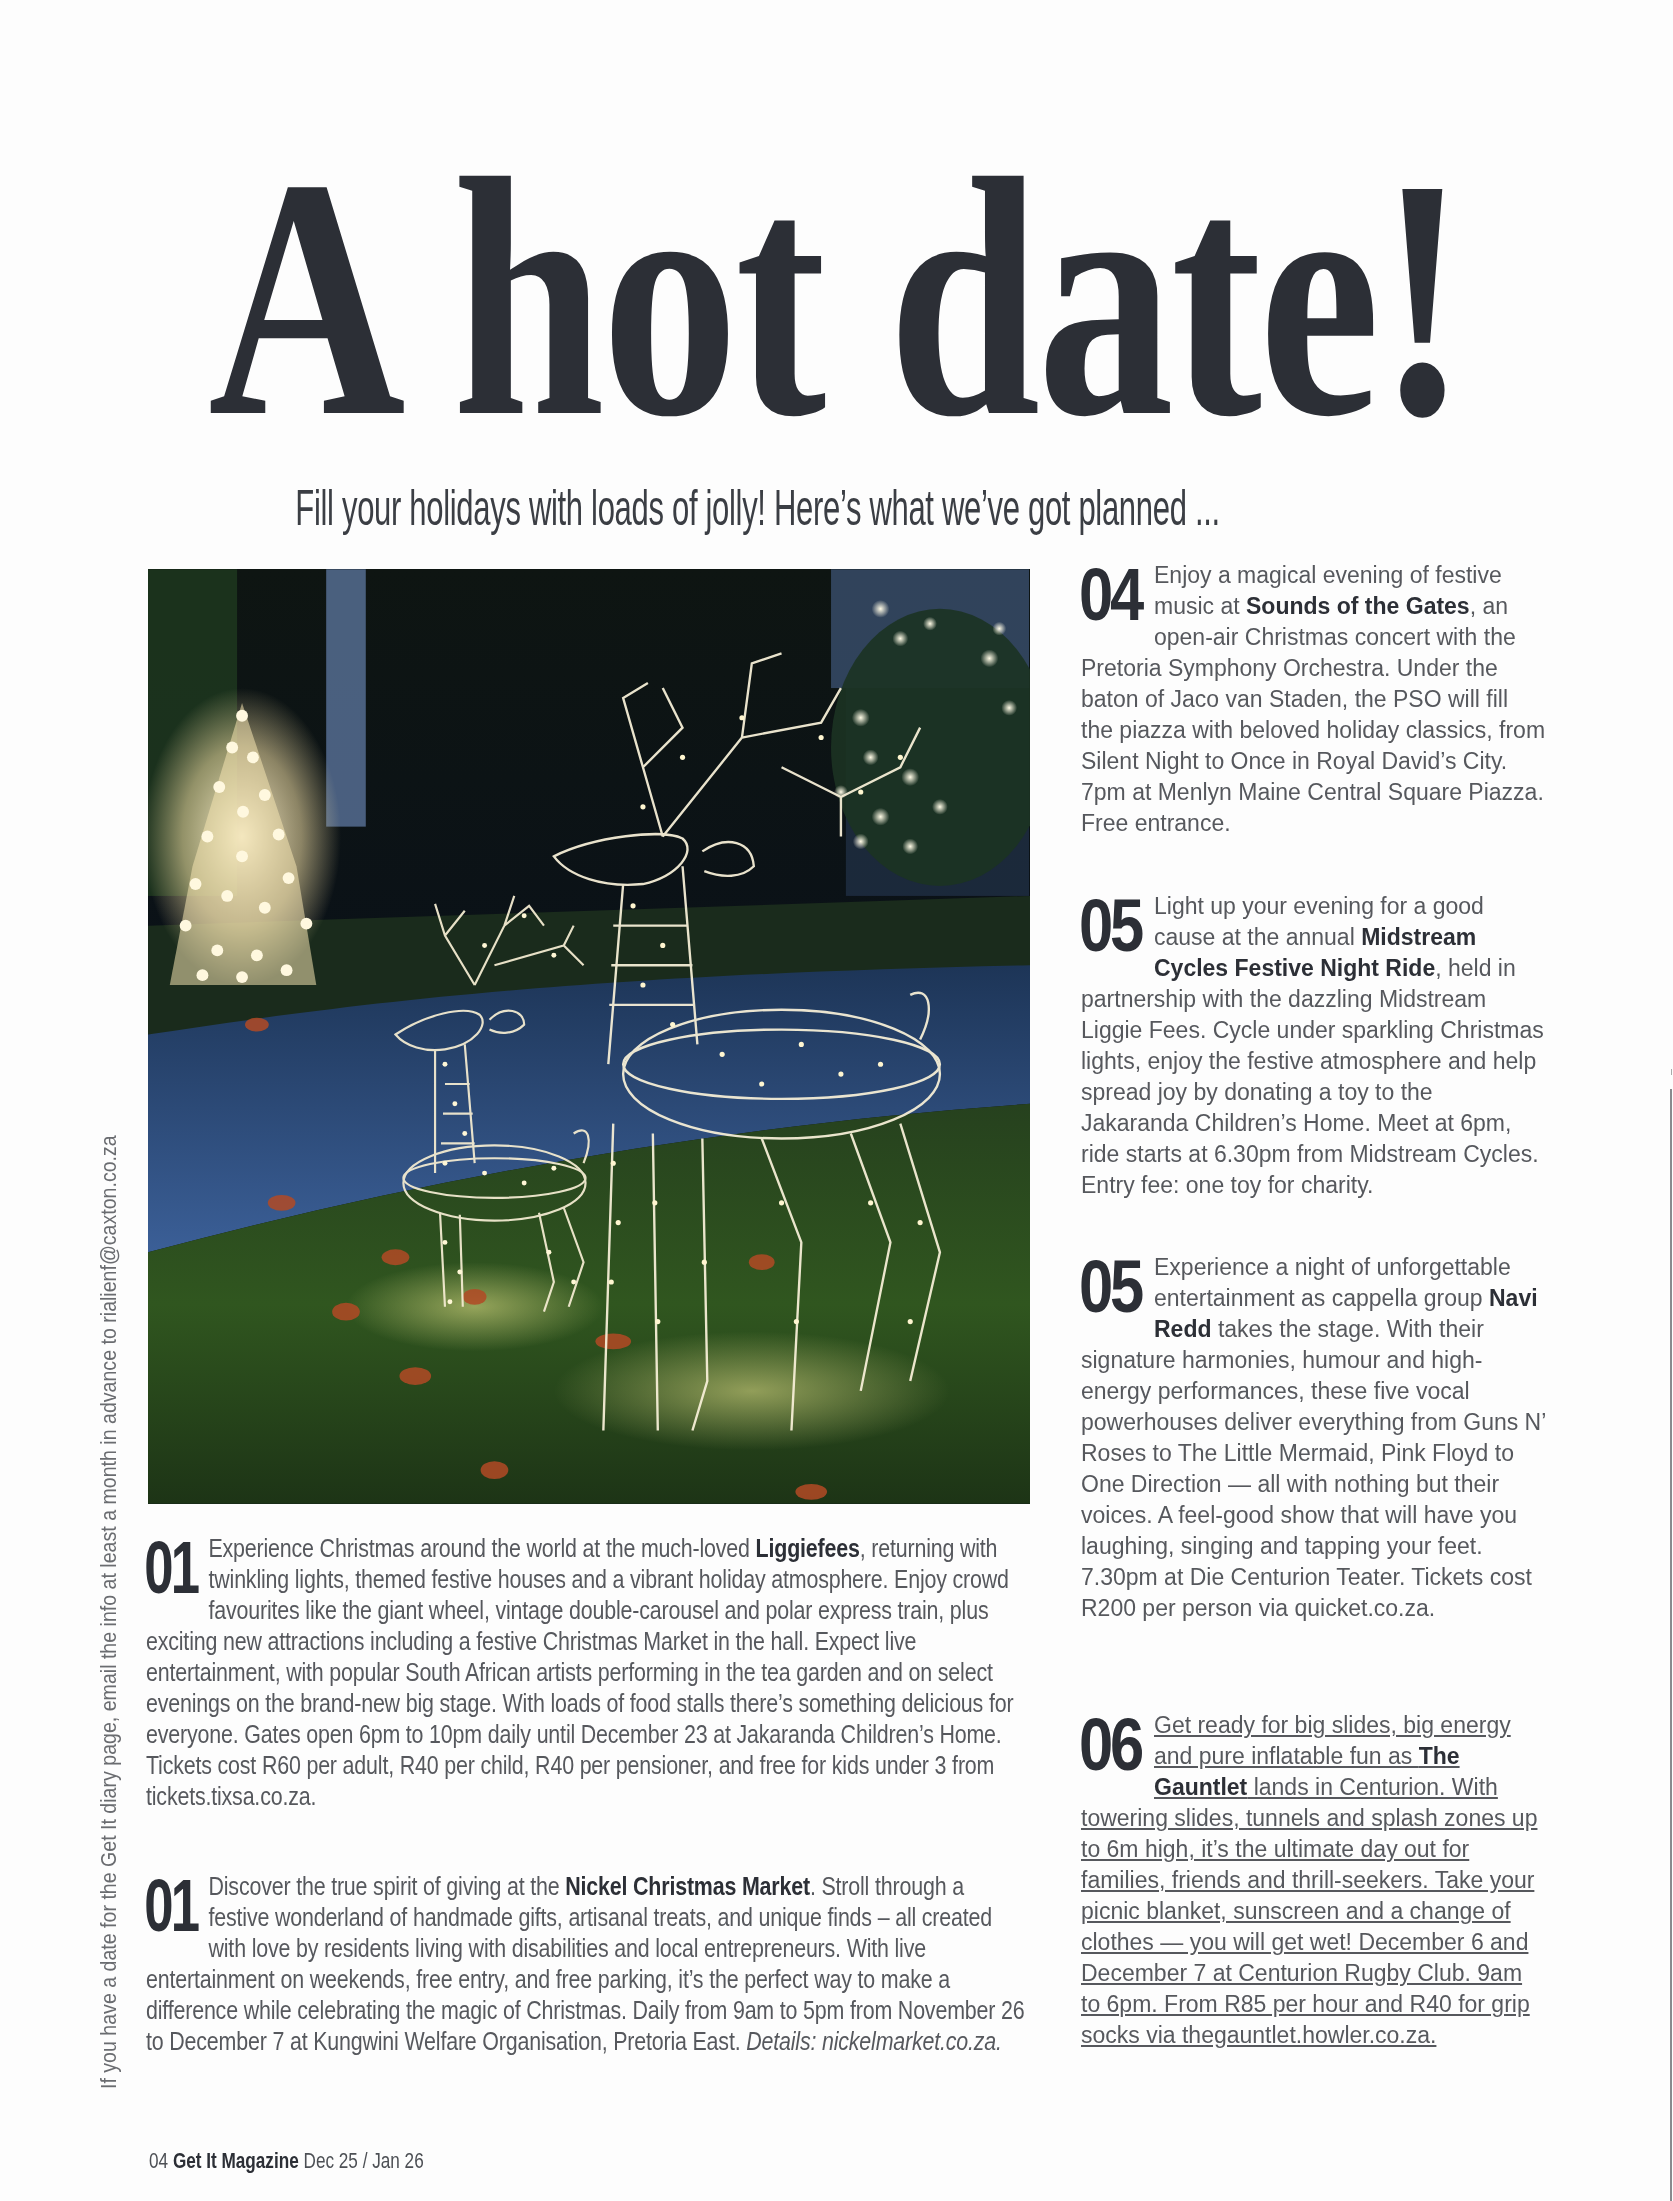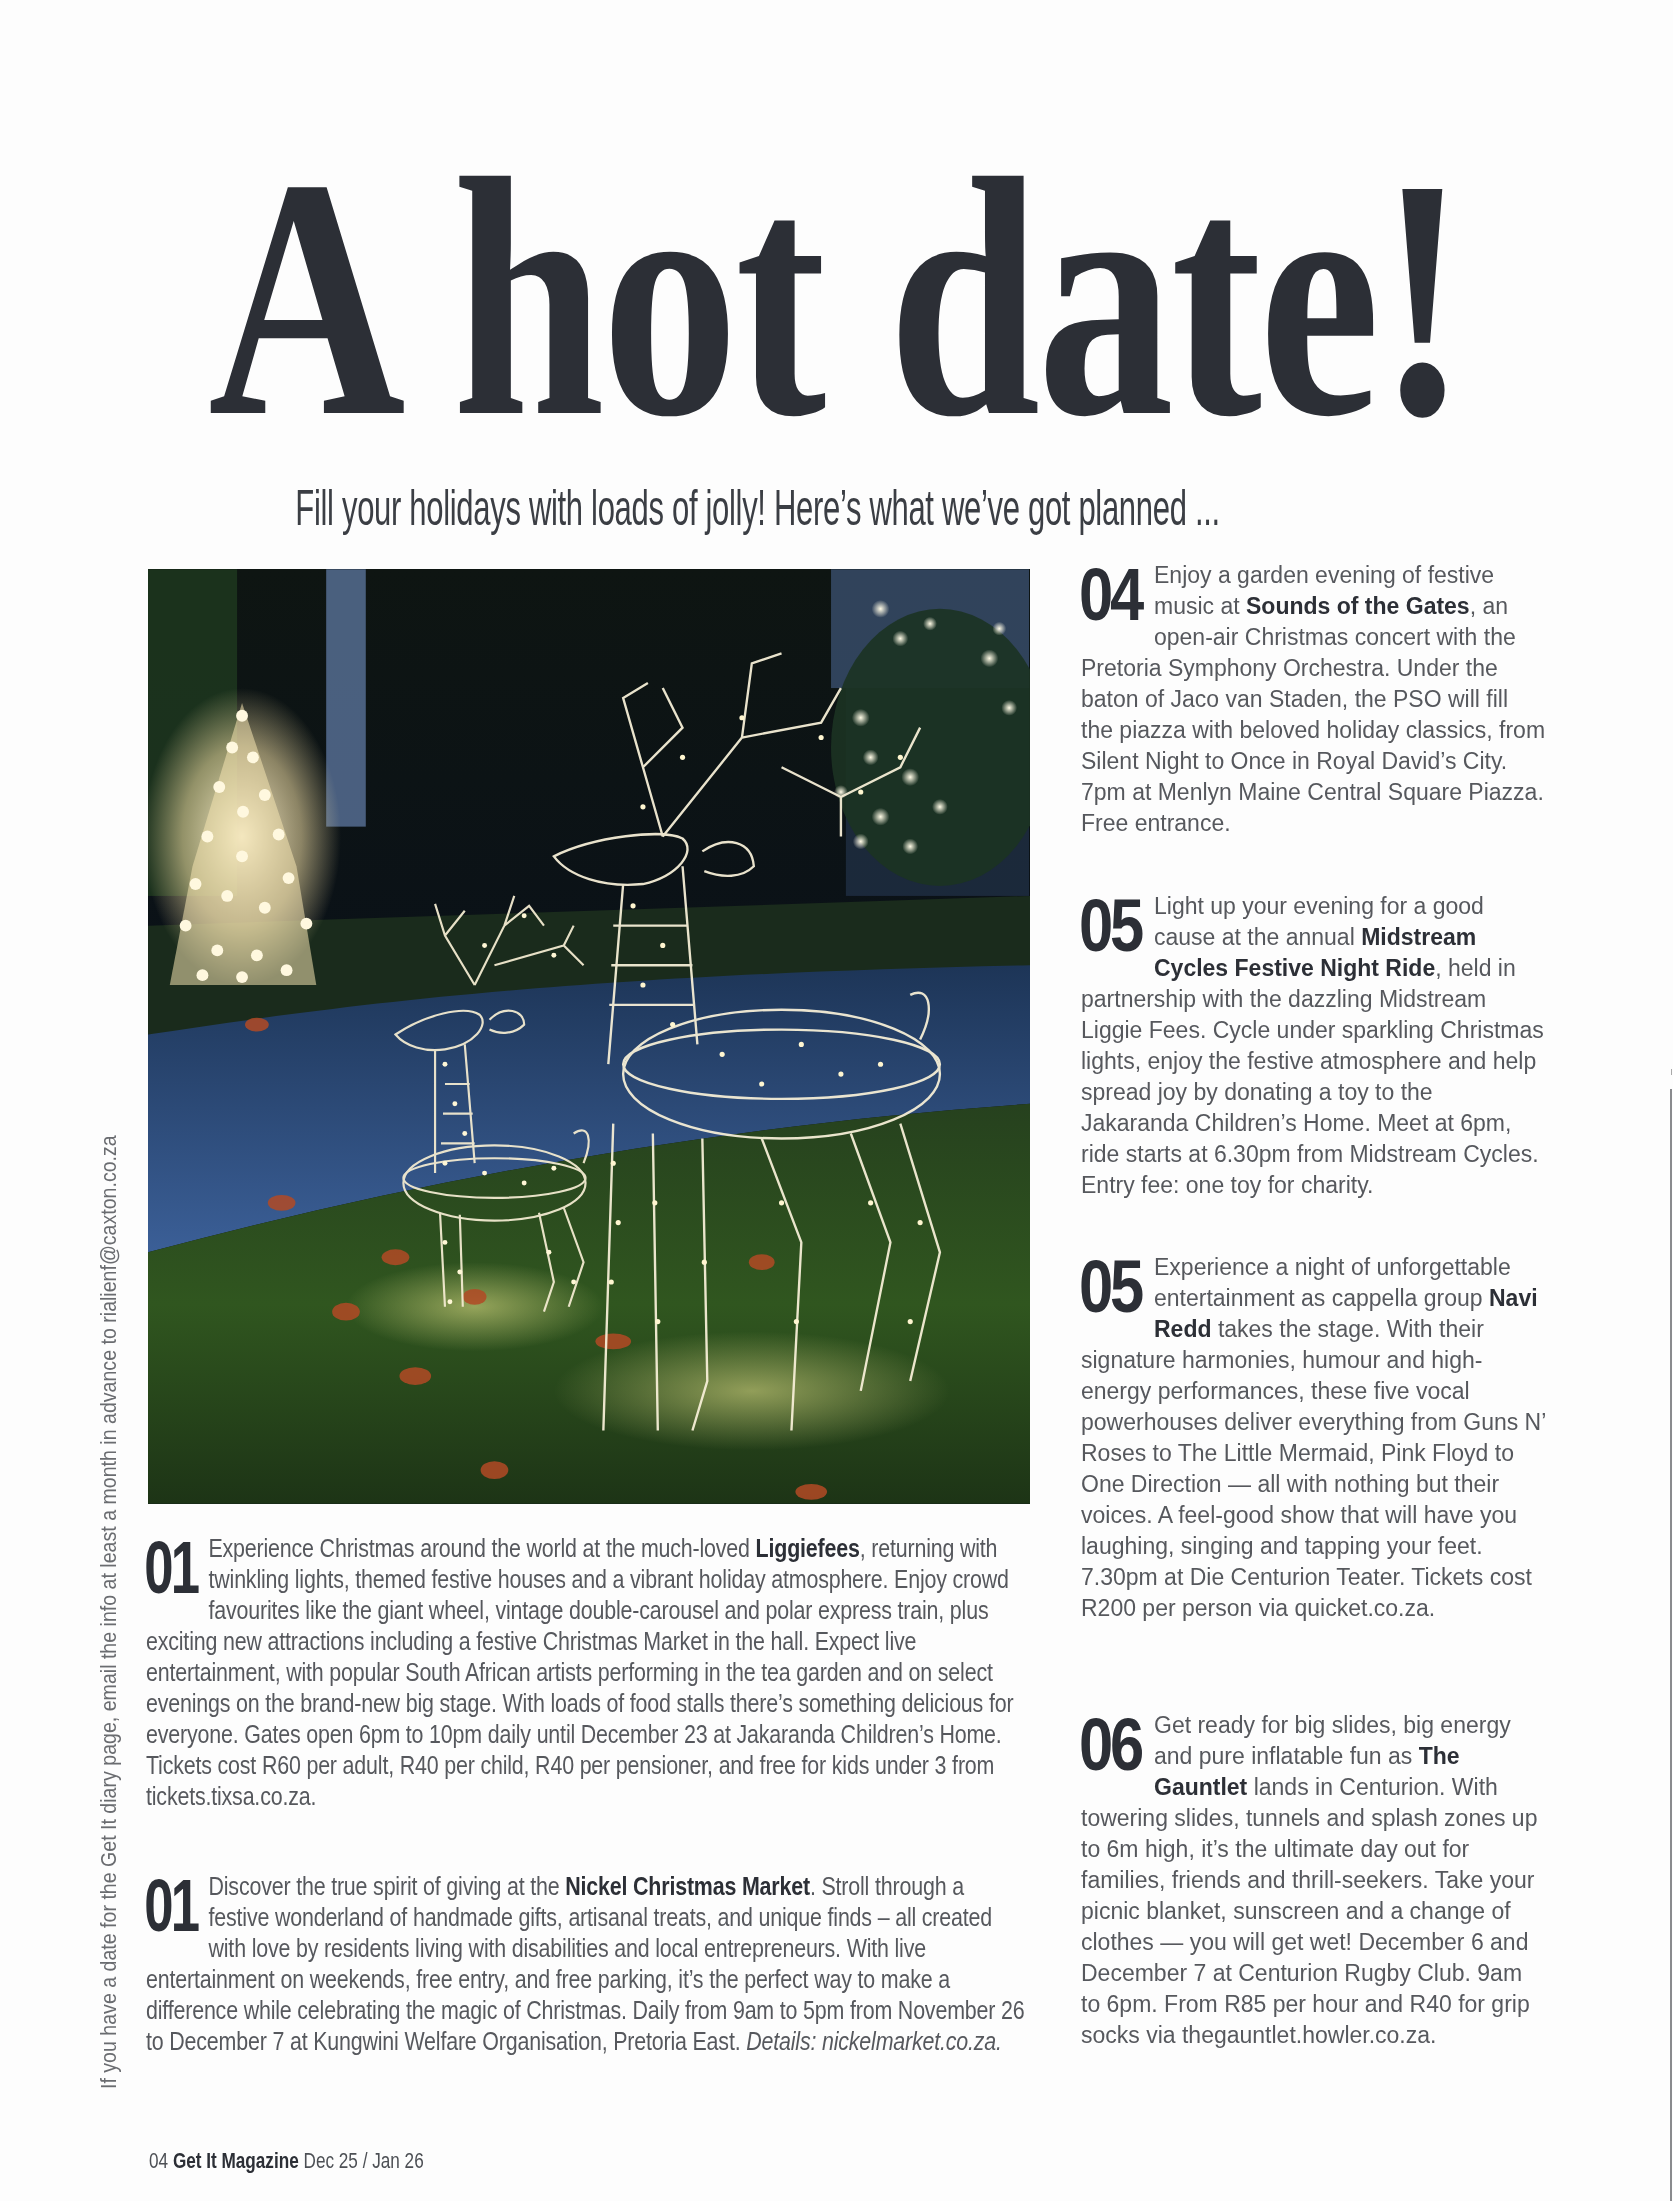--- a/index.html
+++ b/index.html
@@ -312,39 +312,39 @@
     <p>
       <span class="num">01</span>
       <span>Discover the true spirit of giving at the </span><b>Nickel Christmas Market</b><span>. Stroll through a festive wonderland of handmade gifts, artisanal treats, and unique finds – all created with love by residents living with disabilities and local entrepreneurs. With live entertainment on weekends, free entry, and free parking, it’s the perfect way to make a difference while celebrating the magic of Christmas. Daily from 9am to 5pm from November 26 to December 7 at Kungwini Welfare Organisation, Pretoria East. </span><i>Details: nickelmarket.co.za.</i>
     </p>
   </div>
 </div>
 
 <div class="article right-col" style="top:560px;">
   <p>
     <span class="num">04</span>
-    <span>Enjoy a garden evening of festive music at </span><b>Sounds of the Gates</b><span>, an open-air Christmas concert with the Pretoria Symphony Orchestra. Under the baton of Jaco van Staden, the PSO will fill the piazza with beloved holiday classics, from Silent Night to Once in Royal David’s City. 7pm at Menlyn Maine Central Square Piazza. Free entrance.</span>
+    <span>Enjoy a magical evening of festive music at </span><b>Sounds of the Gates</b><span>, an open-air Christmas concert with the Pretoria Symphony Orchestra. Under the baton of Jaco van Staden, the PSO will fill the piazza with beloved holiday classics, from Silent Night to Once in Royal David’s City. 7pm at Menlyn Maine Central Square Piazza. Free entrance.</span>
   </p>
 </div>
 
 <div class="article right-col" style="top:891px;">
   <p>
     <span class="num">05</span>
     <span>Light up your evening for a good cause at the annual </span><b>Midstream Cycles Festive Night Ride</b><span>, held in partnership with the dazzling Midstream Liggie Fees. Cycle under sparkling Christmas lights, enjoy the festive atmosphere and help spread joy by donating a toy to the Jakaranda Children’s Home. Meet at 6pm, ride starts at 6.30pm from Midstream Cycles. Entry fee: one toy for charity.</span>
   </p>
 </div>
 
 <div class="article right-col" style="top:1252px;">
   <p>
     <span class="num">05</span>
     <span>Experience a night of unforgettable entertainment as cappella group </span><b>Navi Redd</b><span> takes the stage. With their signature harmonies, humour and high-energy performances, these five vocal powerhouses deliver everything from Guns N’ Roses to The Little Mermaid, Pink Floyd to One Direction — all with nothing but their voices. A feel-good show that will have you laughing, singing and tapping your feet. 7.30pm at Die Centurion Teater. Tickets cost R200 per person via quicket.co.za.</span>
   </p>
 </div>
 
-<div class="article right-col" style="top:1710px;">
+<div class="article right-col" style="top:1710px;text-decoration:underline;">
   <p>
     <span class="num">06</span>
     <span>Get ready for big slides, big energy and pure inflatable fun as </span><b>The Gauntlet</b><span> lands in Centurion. With towering slides, tunnels and splash zones up to 6m high, it’s the ultimate day out for families, friends and thrill-seekers. Take your picnic blanket, sunscreen and a change of clothes — you will get wet! December 6 and December 7 at Centurion Rugby Club. 9am to 6pm. From R85 per hour and R40 for grip socks via thegauntlet.howler.co.za.</span>
   </p>
 </div>
 
 <div class="footer">
   <span class="wrap">
     <span>04</span>
     <b>Get It Magazine</b>

